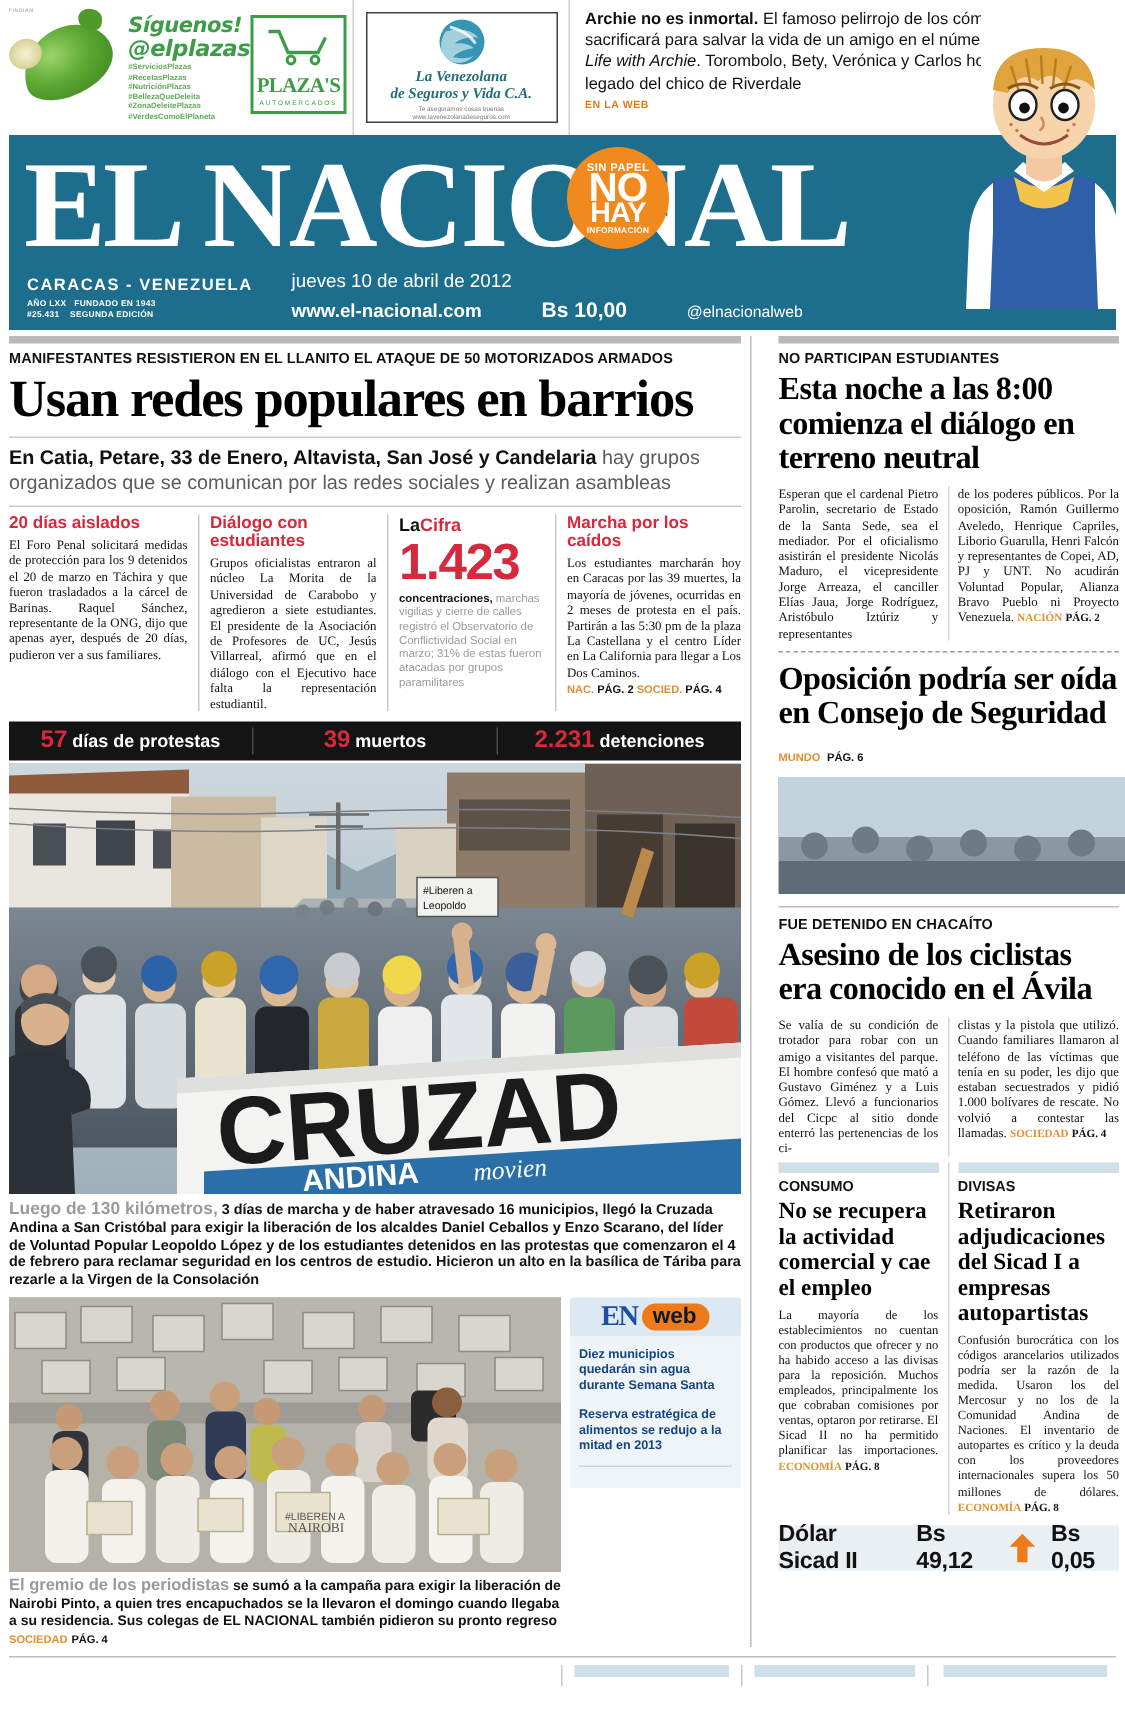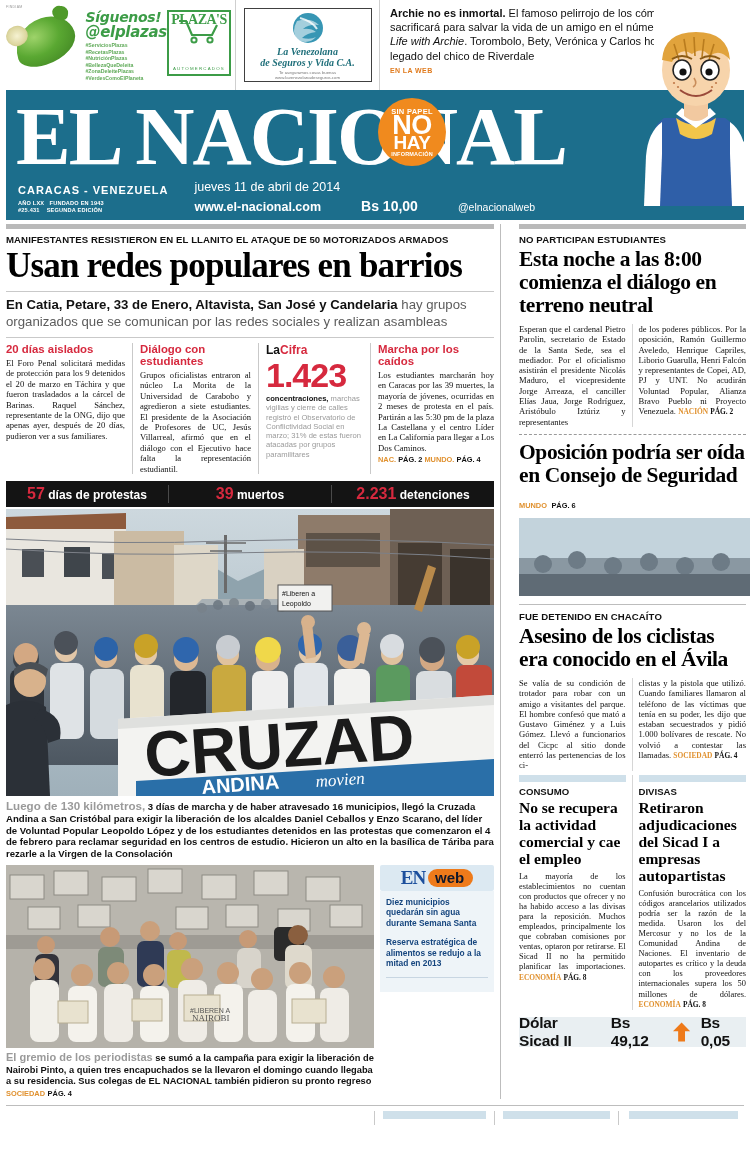--- a/index.html
+++ b/index.html
@@ -33,21 +33,21 @@
     border-radius:50%; transform:rotate(-20deg); z-index:2;
   }
   .plazas-text { flex:1; padding-top:6px; }
   .plazas-siguenos { font-family:"DejaVu Sans", sans-serif; font-style:italic; font-weight:bold;
       font-size:14px; color:#3c9c47; line-height:14px; letter-spacing:-0.3px;}
   .plazas-handle { font-family:"DejaVu Sans", sans-serif; font-style:italic; font-weight:bold;
       font-size:15px; color:#3c9c47; line-height:16px; letter-spacing:-0.3px; margin-bottom:2px;}
   .plazas-tags { font-size:5.2px; color:#5faa58; line-height:6.6px; font-weight:bold;}
   .plazas-logo {
     width:66px; border:2px solid #3c9c47; margin:6px 4px 0 0; height:66px; position:relative;
-    display:flex; flex-direction:column; align-items:center; justify-content:space-between; padding-bottom:3px;
+    display:flex; flex-direction:column; align-items:center; justify-content:flex-end; padding-bottom:3px;
   }
   .cart { position:absolute; top:6px; left:8px; width:46px; height:26px; }
   .plazas-word { font-family:"Liberation Serif", serif; font-weight:bold; font-size:14px; color:#3c9c47; letter-spacing:-0.5px;}
   .plazas-sub { font-size:4.4px; color:#3c9c47; letter-spacing:1.2px; }
   .tinybrand{position:absolute;left:6px;top:5px;font-size:3.5px;color:#999;letter-spacing:.3px;}
 
   .ad-venezolana { width:144px; border-right:1px solid #cfcfcf; display:flex; align-items:center; justify-content:center;}
   .venez-box { width:128px; height:74px; border:1px solid #404040; display:flex; flex-direction:column; align-items:center; justify-content:center; }
   .venez-swirl { width:34px; height:34px; position:relative; margin-bottom:1px;}
   .venez-name { font-family:"Liberation Serif", serif; font-style:italic; font-weight:bold; font-size:10px; color:#1f6f7a; line-height:11px; text-align:center;}
@@ -285,21 +285,21 @@
     </div>
     <div class="mast-bottom">
       <div>
         <div class="mast-city">CARACAS - VENEZUELA</div>
         <div class="mast-small">
           <span>AÑO LXX</span>&nbsp;&nbsp;&nbsp;<span>FUNDADO EN 1943</span><br>
           <span>#25.431</span>&nbsp;&nbsp;&nbsp;&nbsp;<span>SEGUNDA EDICIÓN</span>
         </div>
       </div>
       <div class="mast-col2">
-        <div class="mast-date">jueves 11 de abril de 2014</div>
+        <div class="mast-date">jueves 10 de abril de 2012</div>
         <div class="mast-row2">
           <div class="mast-url">www.el-nacional.com</div>
           <div class="mast-price">Bs 10,00</div>
           <div class="mast-tw">@elnacionalweb</div>
         </div>
       </div>
     </div>
   </div>
 
   <div class="body-grid">
@@ -328,21 +328,21 @@
           <div class="cifra-label"><span style="color:#111">La</span><span>Cifra</span></div>
           <div class="cifra-num">1.423</div>
           <div class="cifra-txt"><b>concentraciones,</b><span> marchas vigilias y cierre de calles registró el Observatorio de Conflictividad Social en marzo; 31% de estas fueron atacadas por grupos paramilitares</span></div>
         </div>
         <div class="fcol c4">
           <h4>Marcha por los caídos</h4>
           <p>Los estudiantes marcharán hoy en Caracas por las 39 muertes, la mayoría de jóvenes, ocurridas en 2 meses de protesta en el país. Partirán a las 5:30 pm de la plaza La Castellana y el centro Líder en La California para llegar a Los Dos Caminos.</p>
           <div class="pgref">
             <span class="sec">NAC.</span>
             <span>PÁG. 2</span>
-            <span class="sec">MUNDO.</span>
+            <span class="sec">SOCIED.</span>
             <span>PÁG. 4</span>
           </div>
         </div>
       </div>
 
       <div class="statbar">
         <div class="stat">
           <span class="n">57</span>
           <span>días de protestas</span>
         </div>

